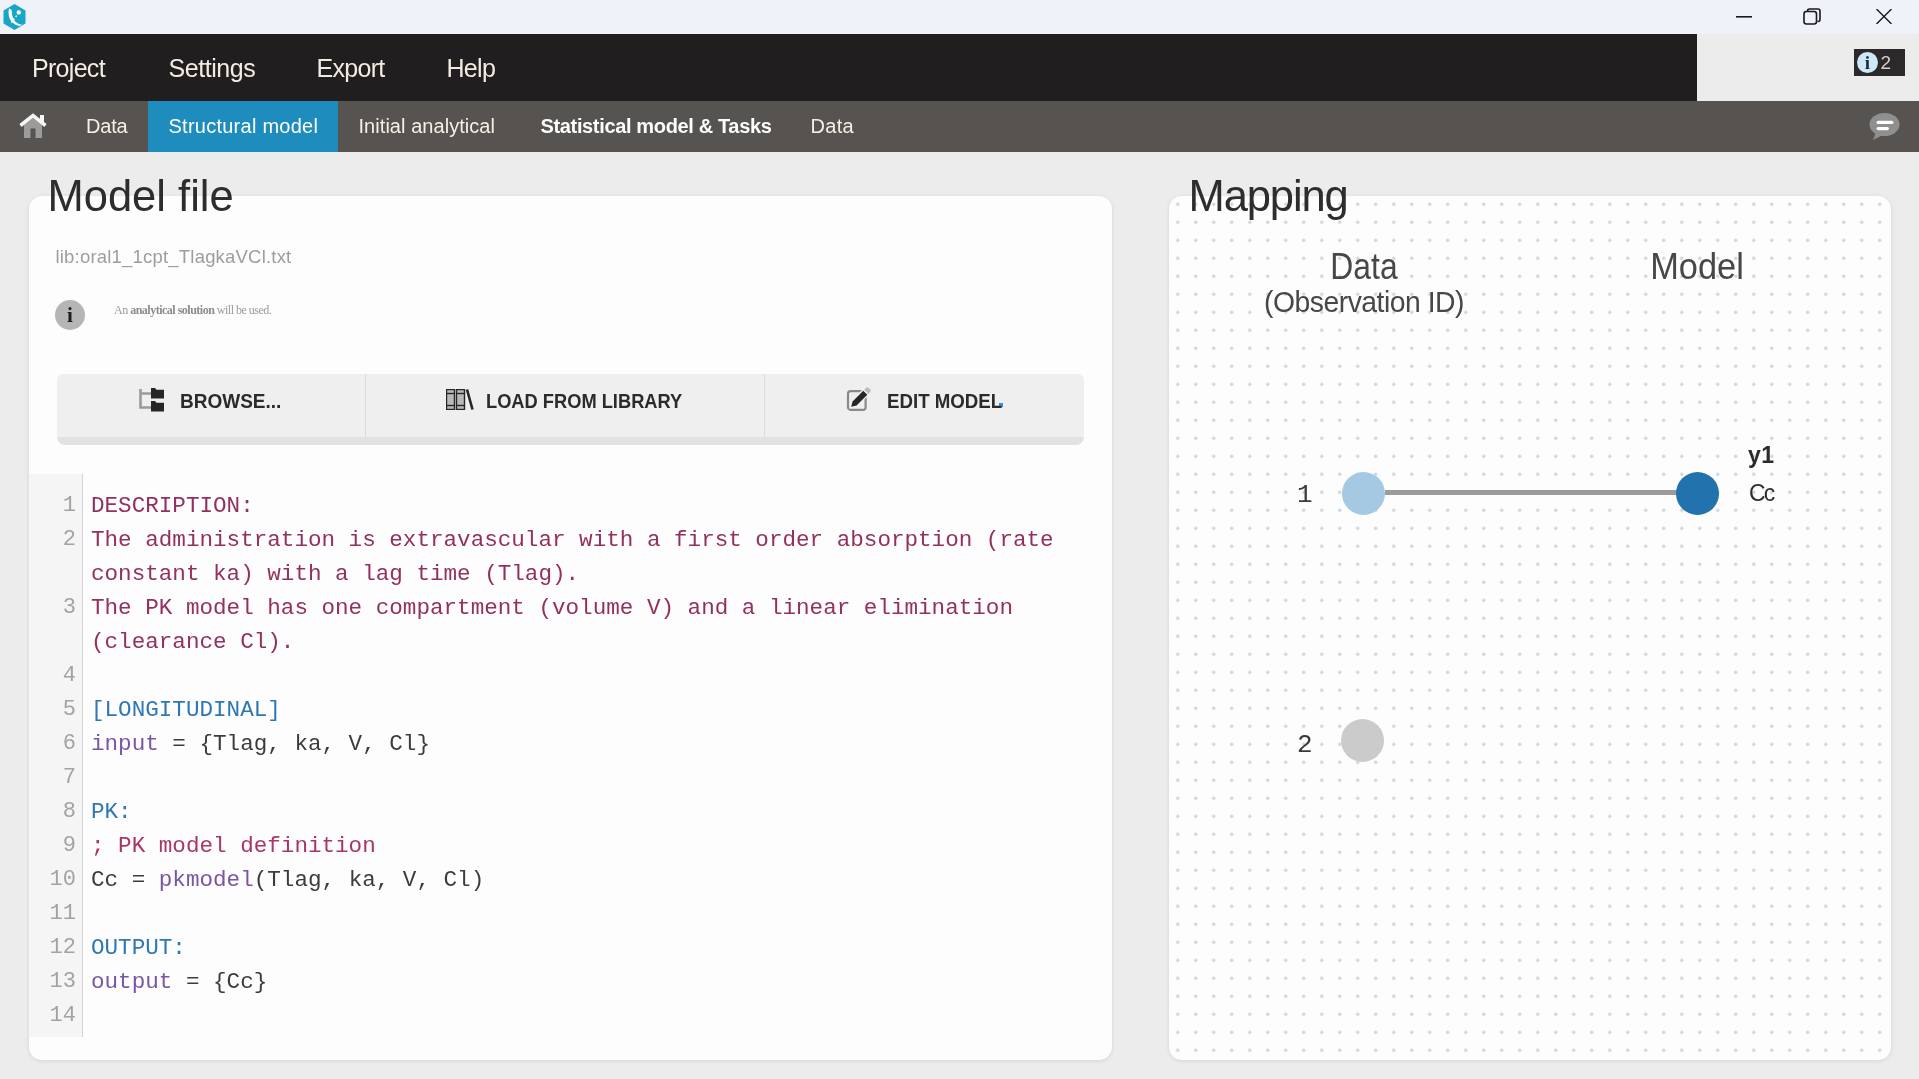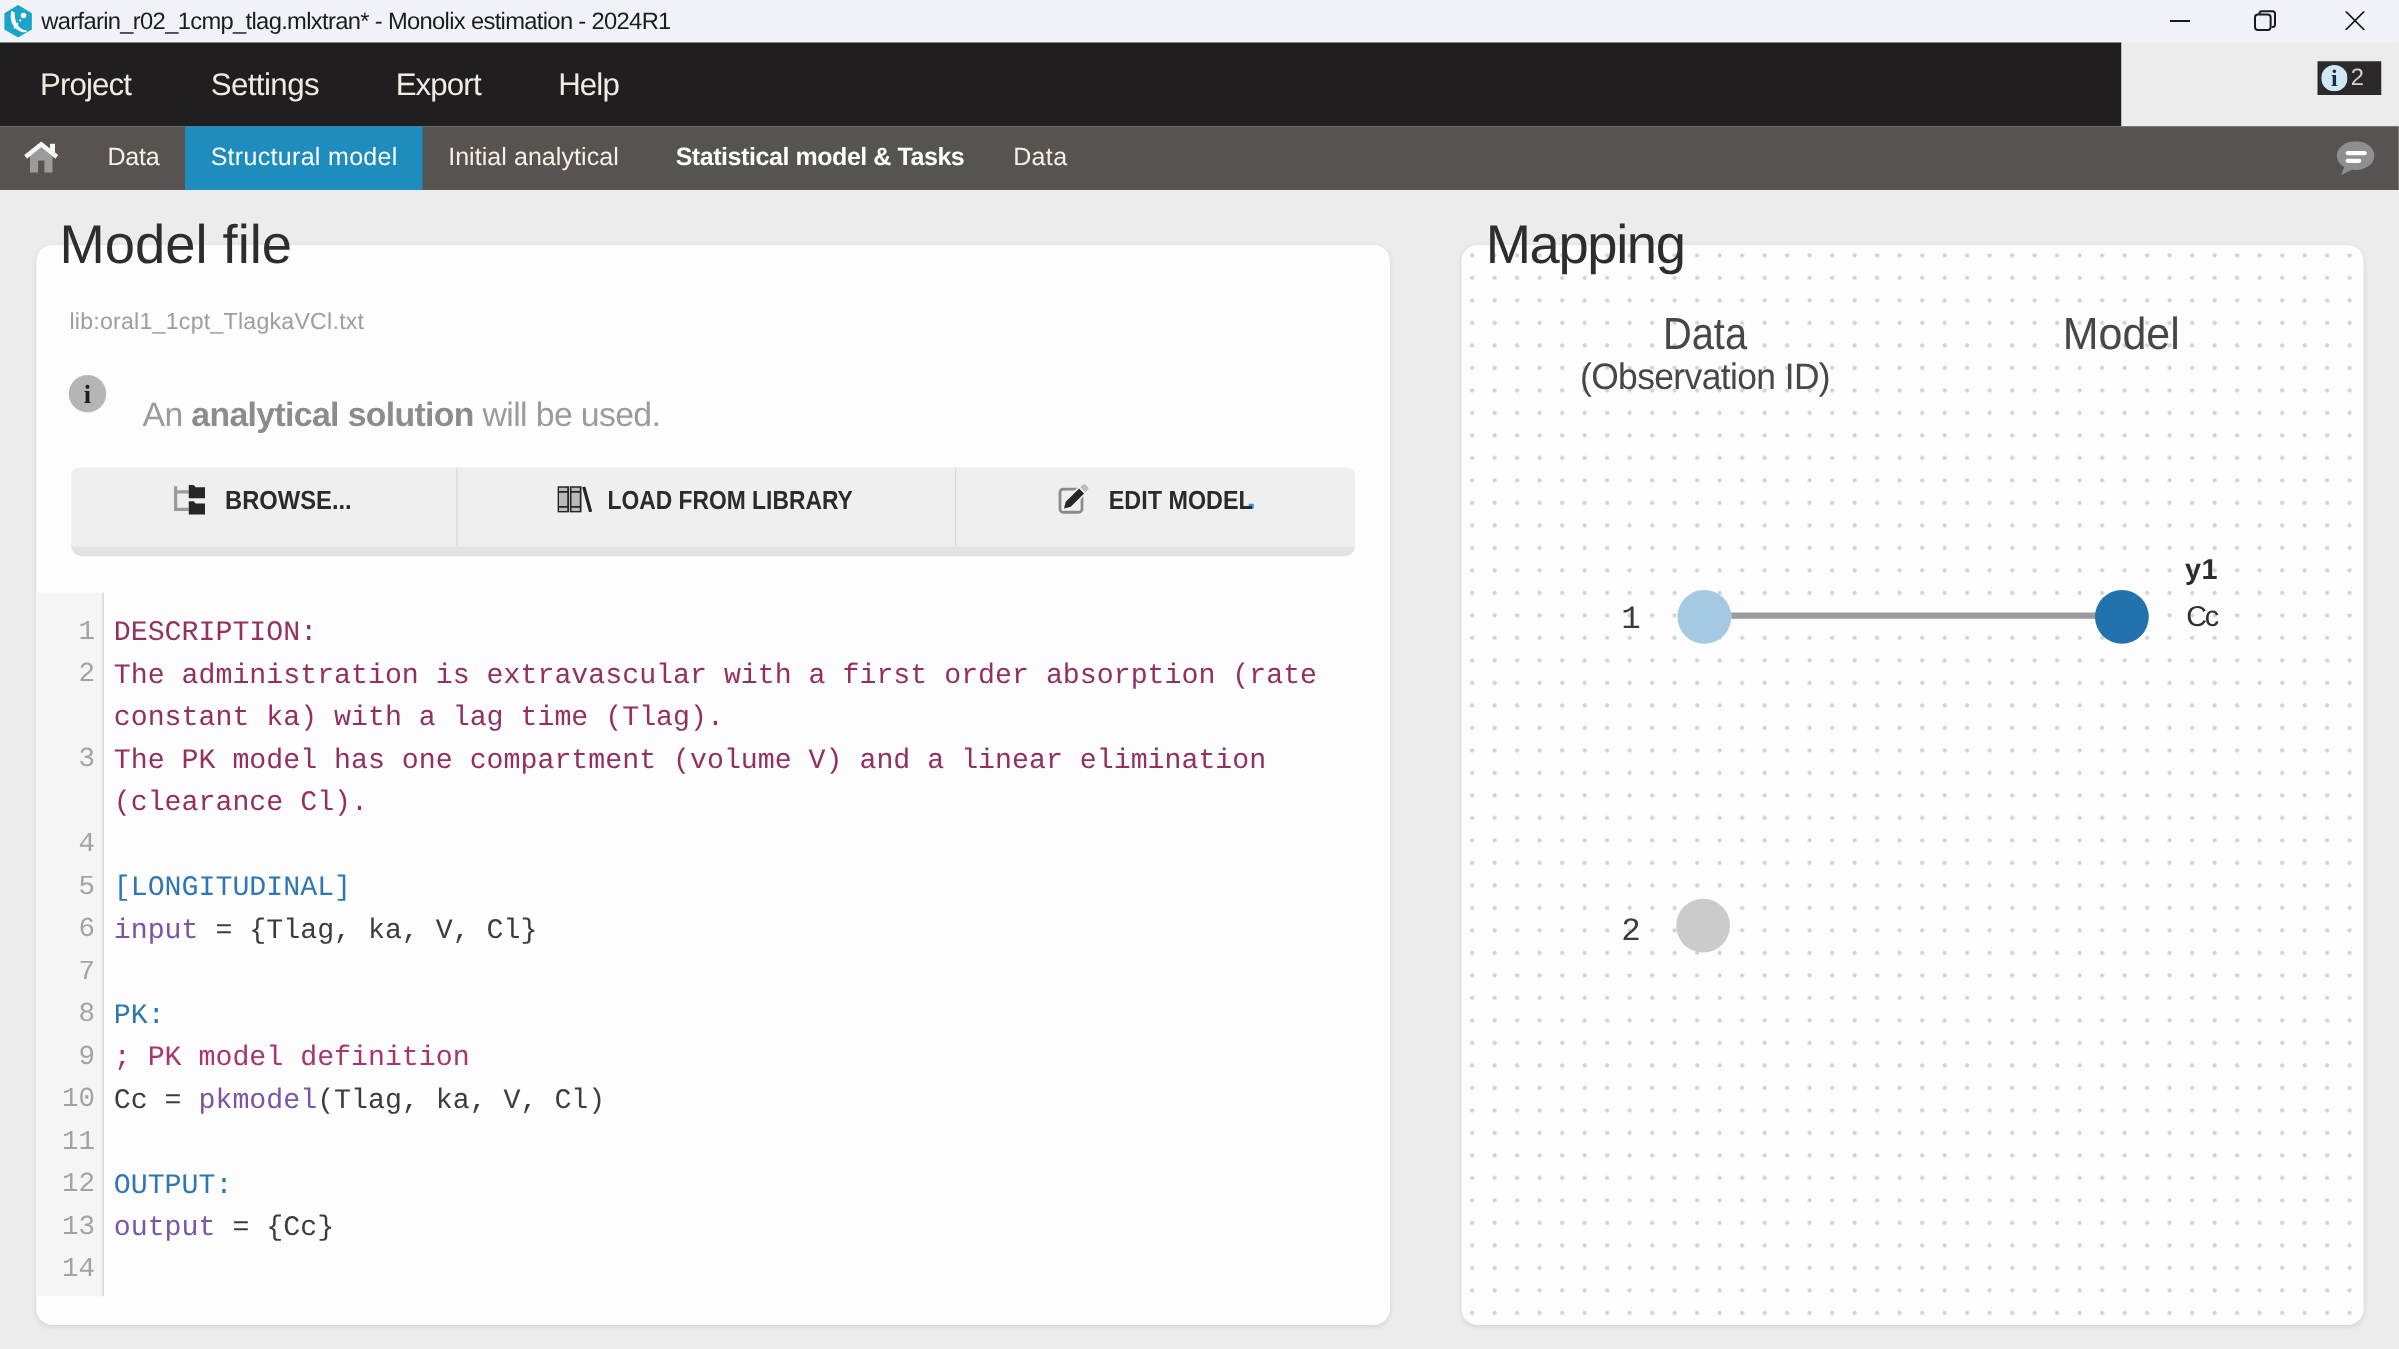--- a/index.html
+++ b/index.html
@@ -22,21 +22,21 @@
 .card { position:absolute; background:#fdfdfd; border-radius:13px; box-shadow:0 1px 4px rgba(0,0,0,0.10); }
 #leftcard { left:28.5px; top:196px; width:1083.5px; height:864px; }
 #rightcard { left:1169px; top:196px; width:721.5px; height:864px;
   background-image: radial-gradient(circle 2.05px at center, #ccd2db 0%, #ccd2db 60%, rgba(204,210,219,0) 100%);
   background-size: 18px 18px;
   background-position: -0.3px -0.7px;
 }
 #libtext { position:absolute; left:55.5px; top:245.5px; font-size:18.5px; color:#9d9d9d; letter-spacing:0.2px; }
 #infocircle { position:absolute; left:55px; top:300px; width:30px; height:30px; border-radius:50%; background:#b5b5b5; text-align:center; }
 #infocircle span { font-family:"Liberation Serif", serif; font-weight:bold; font-size:21px; color:#1d1d1d; line-height:30px; }
-#infoline { position:absolute; left:114px; top:317px; font-size:27px; color:#9b9b9b; letter-spacing:-0.5px; }
+#infoline { position:absolute; left:114px; top:303px; font-size:12px; color:#9b9b9b; letter-spacing:-0.5px;font-family:Liberation Serif, serif; }
 #infoline b { color:#8c8c8c; }
 
 #btnrow { position:absolute; left:57px; top:374px; width:1027px; height:63px; background:#f0efef; border-radius:6px 6px 0 0; }
 #btnshadow { position:absolute; left:57px; top:437px; width:1027px; height:8px; background:#e3e2e2; border-radius:0 0 8px 8px; }
 .btnsep { position:absolute; top:0px; width:1px; height:63px; background:#dcdcdc; }
 .btnlabel { position:absolute; top:368.5px; height:63px; line-height:63px; font-size:21px; font-weight:bold; color:#2b2b2b; transform:scaleX(0.87); transform-origin:0 0; }
 
 #gutter { position:absolute; left:28.5px; top:474px; width:54px; height:563px; background:#f5f5f5; border-right:1.5px solid #d4d4d4; }
 #gutternums { position:absolute; left:0; top:15px; width:47.5px; text-align:right; font-family:"Liberation Mono", monospace; font-size:22px; line-height:34px; color:#a3a3a3; }
 #code { position:absolute; left:91px; top:474px; width:1000px; }
@@ -56,21 +56,20 @@
 </head>
 <body>
 
 <div id="titlebar">
   <svg class="abs" style="left:3px; top:4px;" width="23" height="26" viewBox="0 0 23 26">
     <polygon points="11.5,0 22.5,6.5 22.5,19.5 11.5,26 0.5,19.5 0.5,6.5" fill="#19a5c8"></polygon>
     <path d="M6,4.6 C4.3,12.8 7.6,19.4 14.6,21.6 C16.5,22.2 18.1,21.7 19,20.6 C13.1,20.3 8.5,15.2 8.7,6 Z" fill="#fff"></path>
     <path d="M8.2,18.6 L14.2,11" stroke="#fff" stroke-width="1.3" fill="none" stroke-dasharray="1.6,2"></path>
     <circle cx="15.8" cy="8.4" r="2.2" fill="#fff"></circle>
   </svg>
-  <span id="title-text">warfarin_r02_1cmp_tlag.mlxtran* - Monolix estimation - 2024R1</span>
   <svg class="abs" style="left:1736px; top:16px;" width="16" height="2" viewBox="0 0 16 2">
       <rect width="16" height="1.6" fill="#1a1a1a"></rect>
     </svg>
   <svg class="abs" style="left:1803px; top:8px;" width="18" height="17" viewBox="0 0 18 17">
     <rect x="1" y="3.5" width="12.5" height="12.5" rx="2.4" fill="none" stroke="#1a1a1a" stroke-width="1.6"></rect>
     <path d="M4.5,3.5 L4.5,3 q0,-2 2,-2 L15,1 q2,0 2,2 l0,8.5 q0,2 -2,2 l-0.5,0" fill="none" stroke="#1a1a1a" stroke-width="1.6"></path>
   </svg>
   <svg class="abs" style="left:1876px; top:9px;" width="16" height="15" viewBox="0 0 16 15">
     <path d="M0.5,0 L15.5,15 M15.5,0 L0.5,15" stroke="#1a1a1a" stroke-width="1.4"></path>
   </svg>

